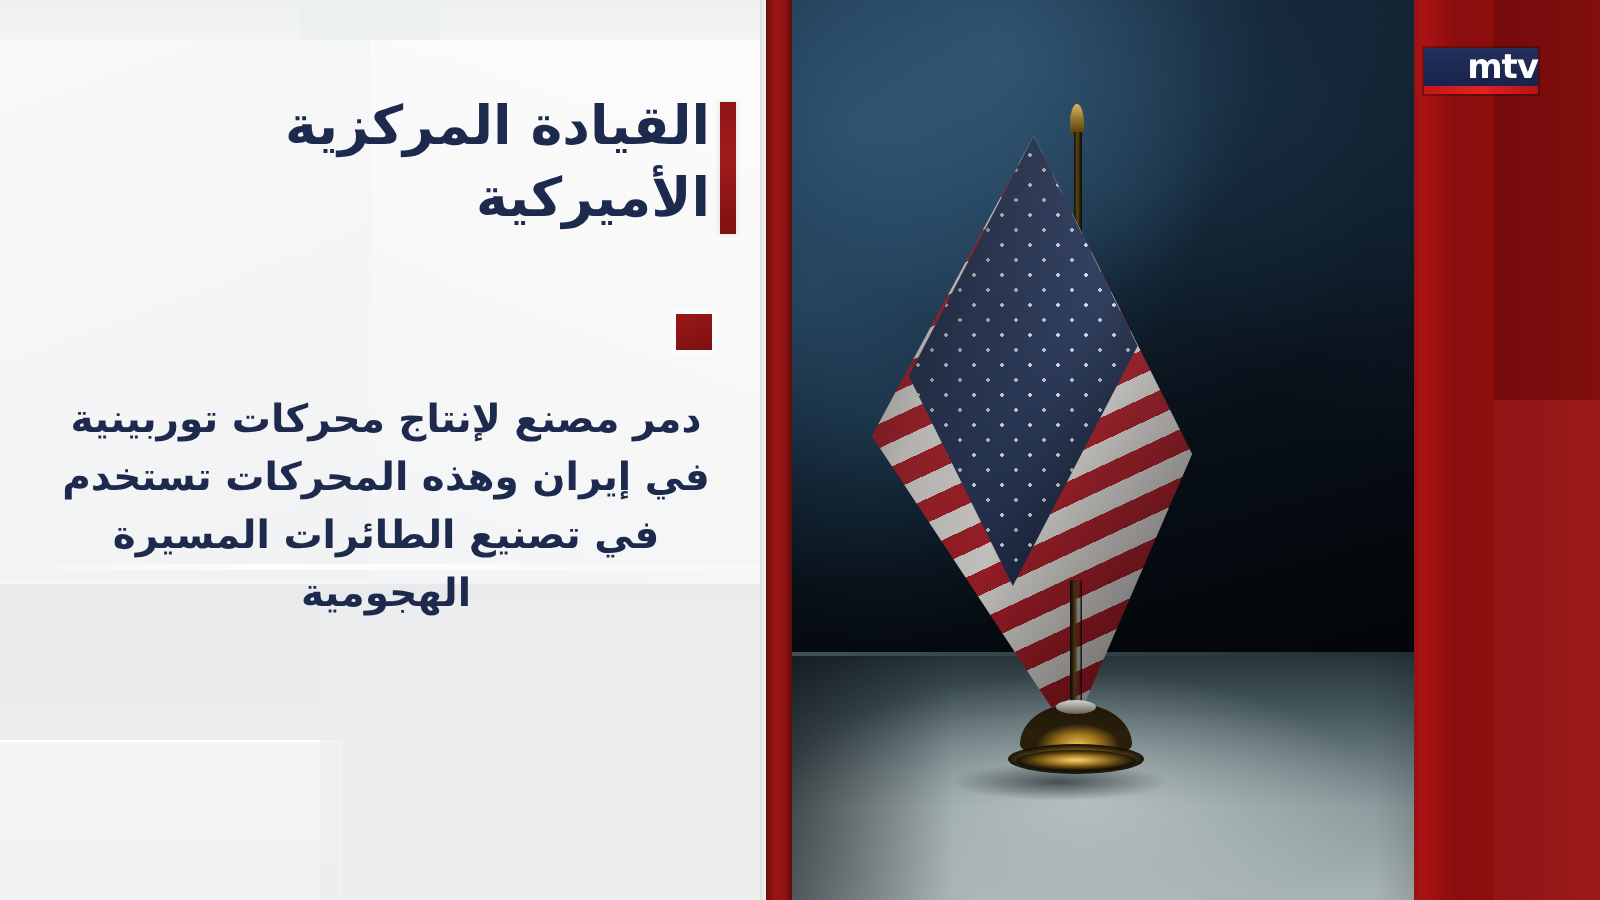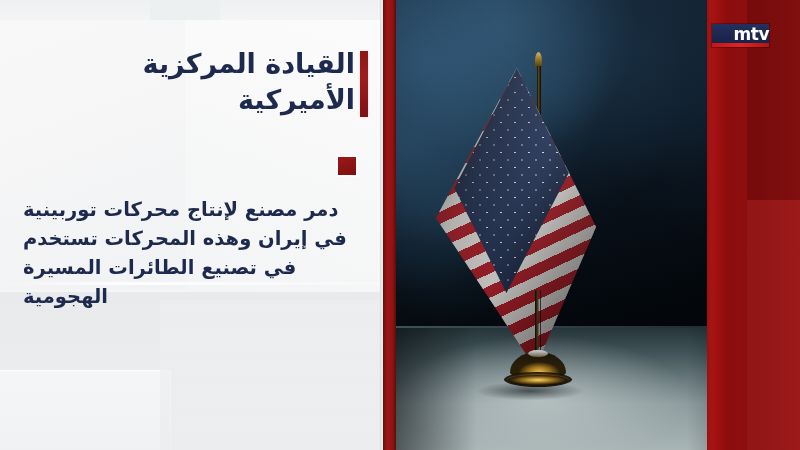--- a/index.html
+++ b/index.html
@@ -106,21 +106,21 @@
     background: linear-gradient(160deg,#9b1818,#7d1010);
     box-shadow: 0 0 0 2px rgba(255,255,255,0.6);
   }
 
   
   .body-wrap {
     position: absolute;
     right: 20px;
     top: 196px;
     width: 340px;
-    text-align: left;
+    text-align: center;
     direction: rtl;
   }
   .body-copy {
     color: #1d2a4d;
     font-size: 19.5px;
     line-height: 1.48;
     font-weight: 700;
     white-space: pre-line;
   }
 

